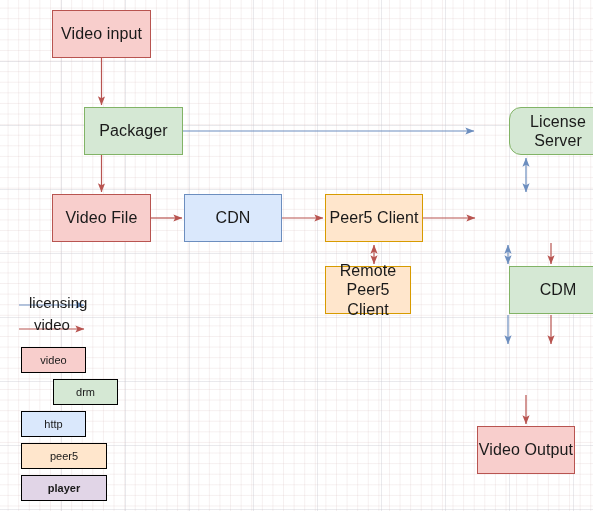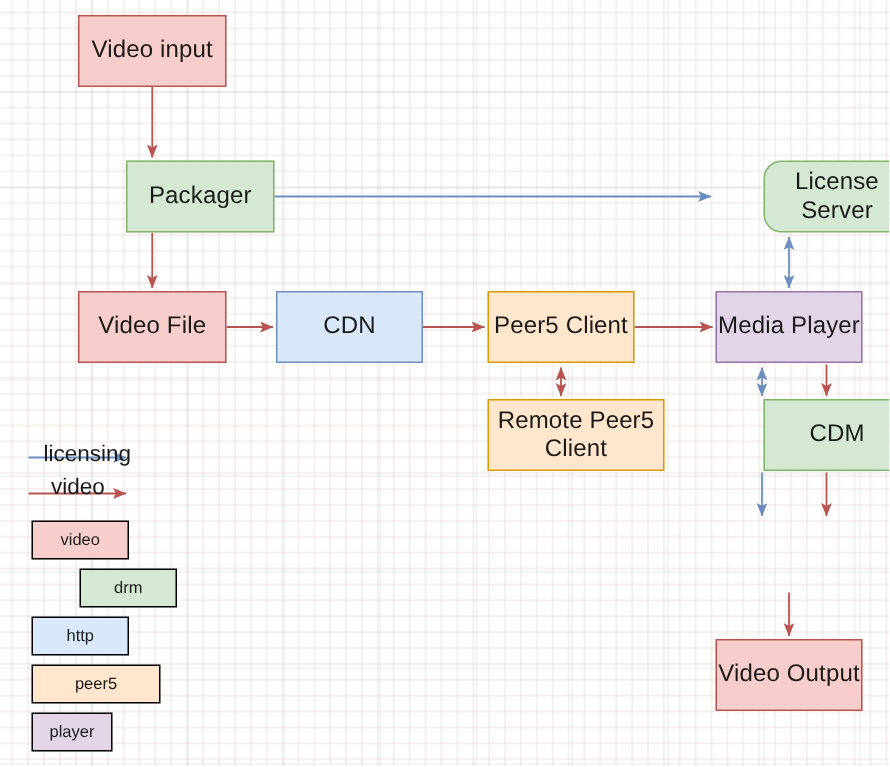--- a/index.html
+++ b/index.html
@@ -131,31 +131,28 @@
   </div>
 
   <div class="node n-http" style="left:184px; top:194px; width:98px; height:48px;">
     <span>CDN</span>
   </div>
 
   <div class="node n-peer5" style="left:325px; top:194px; width:98px; height:48px;">
     <span>Peer5 Client</span>
   </div>
 
-  <div class="node n-peer5" style="left:325px; top:266px; width:118px; height:48px;">
+  <div class="node n-peer5" style="left:325px; top:266px; width:86px; height:48px;">
     <span>Remote Peer5 Client</span>
   </div>
 
   <div class="node n-drm" style="left:477px; top:107px; width:98px; height:48px;border-radius:12px;">
     <span>License Server</span>
   </div>
 
-  <div class="node n-player" style="left:477px; top:194px; width:98px; height:48px;">
-    <span>Media Player</span>
-  </div>
 
   <div class="node n-drm" style="left:477px; top:266px; width:98px; height:48px;">
     <span>CDM</span>
   </div>
 
 
   <div class="node n-video" style="left:477px; top:426px; width:98px; height:48px;">
     <span>Video Output</span>
   </div>
 
@@ -167,17 +164,17 @@
   </div>
   <div class="legend-key n-drm" style="left:21px; top:379px; width:65px; height:26px;">
     <span>drm</span>
   </div>
   <div class="legend-key n-http" style="left:21px; top:411px; width:65px; height:26px;">
     <span>http</span>
   </div>
   <div class="legend-key n-peer5" style="left:21px; top:443px; width:86px; height:26px;">
     <span>peer5</span>
   </div>
-  <div class="legend-key n-player" style="left:21px; top:475px; width:54px; height:26px;">
+  <div class="legend-key n-player" style="left:21px; top:475px; width:86px; height:26px;font-weight:bold;">
     <span>player</span>
   </div>
 
 </div>
 
 </body></html>

